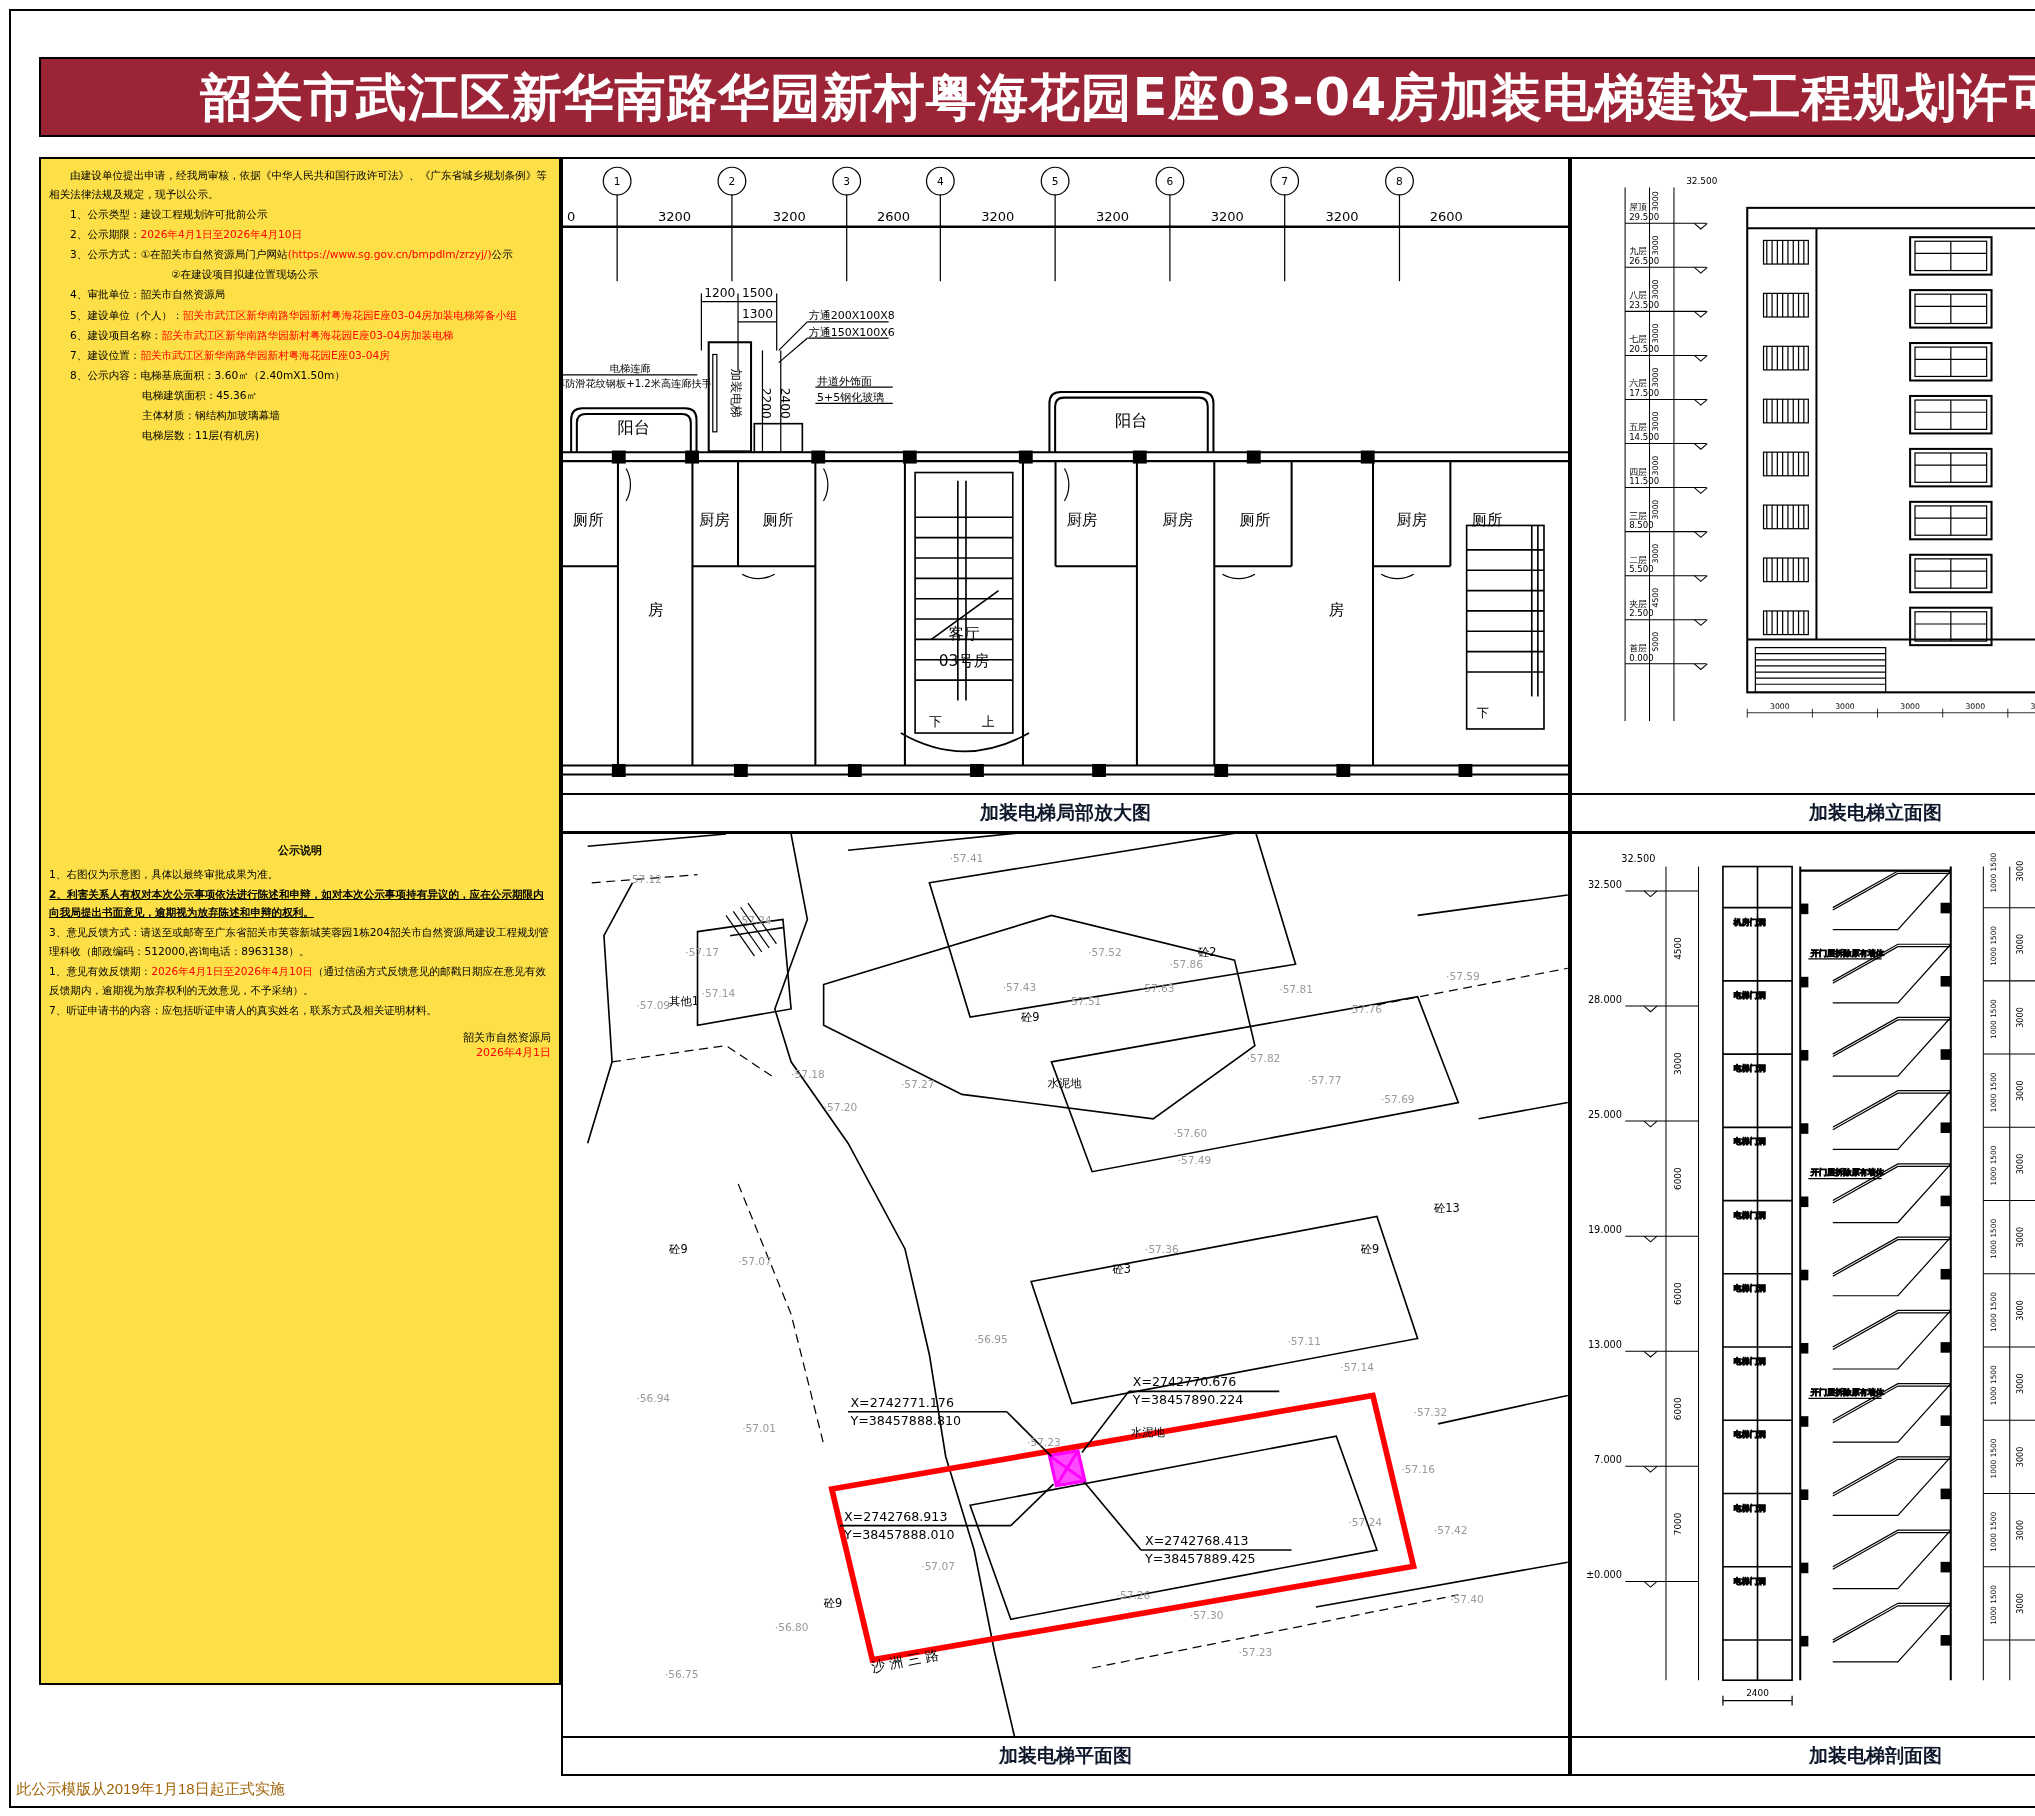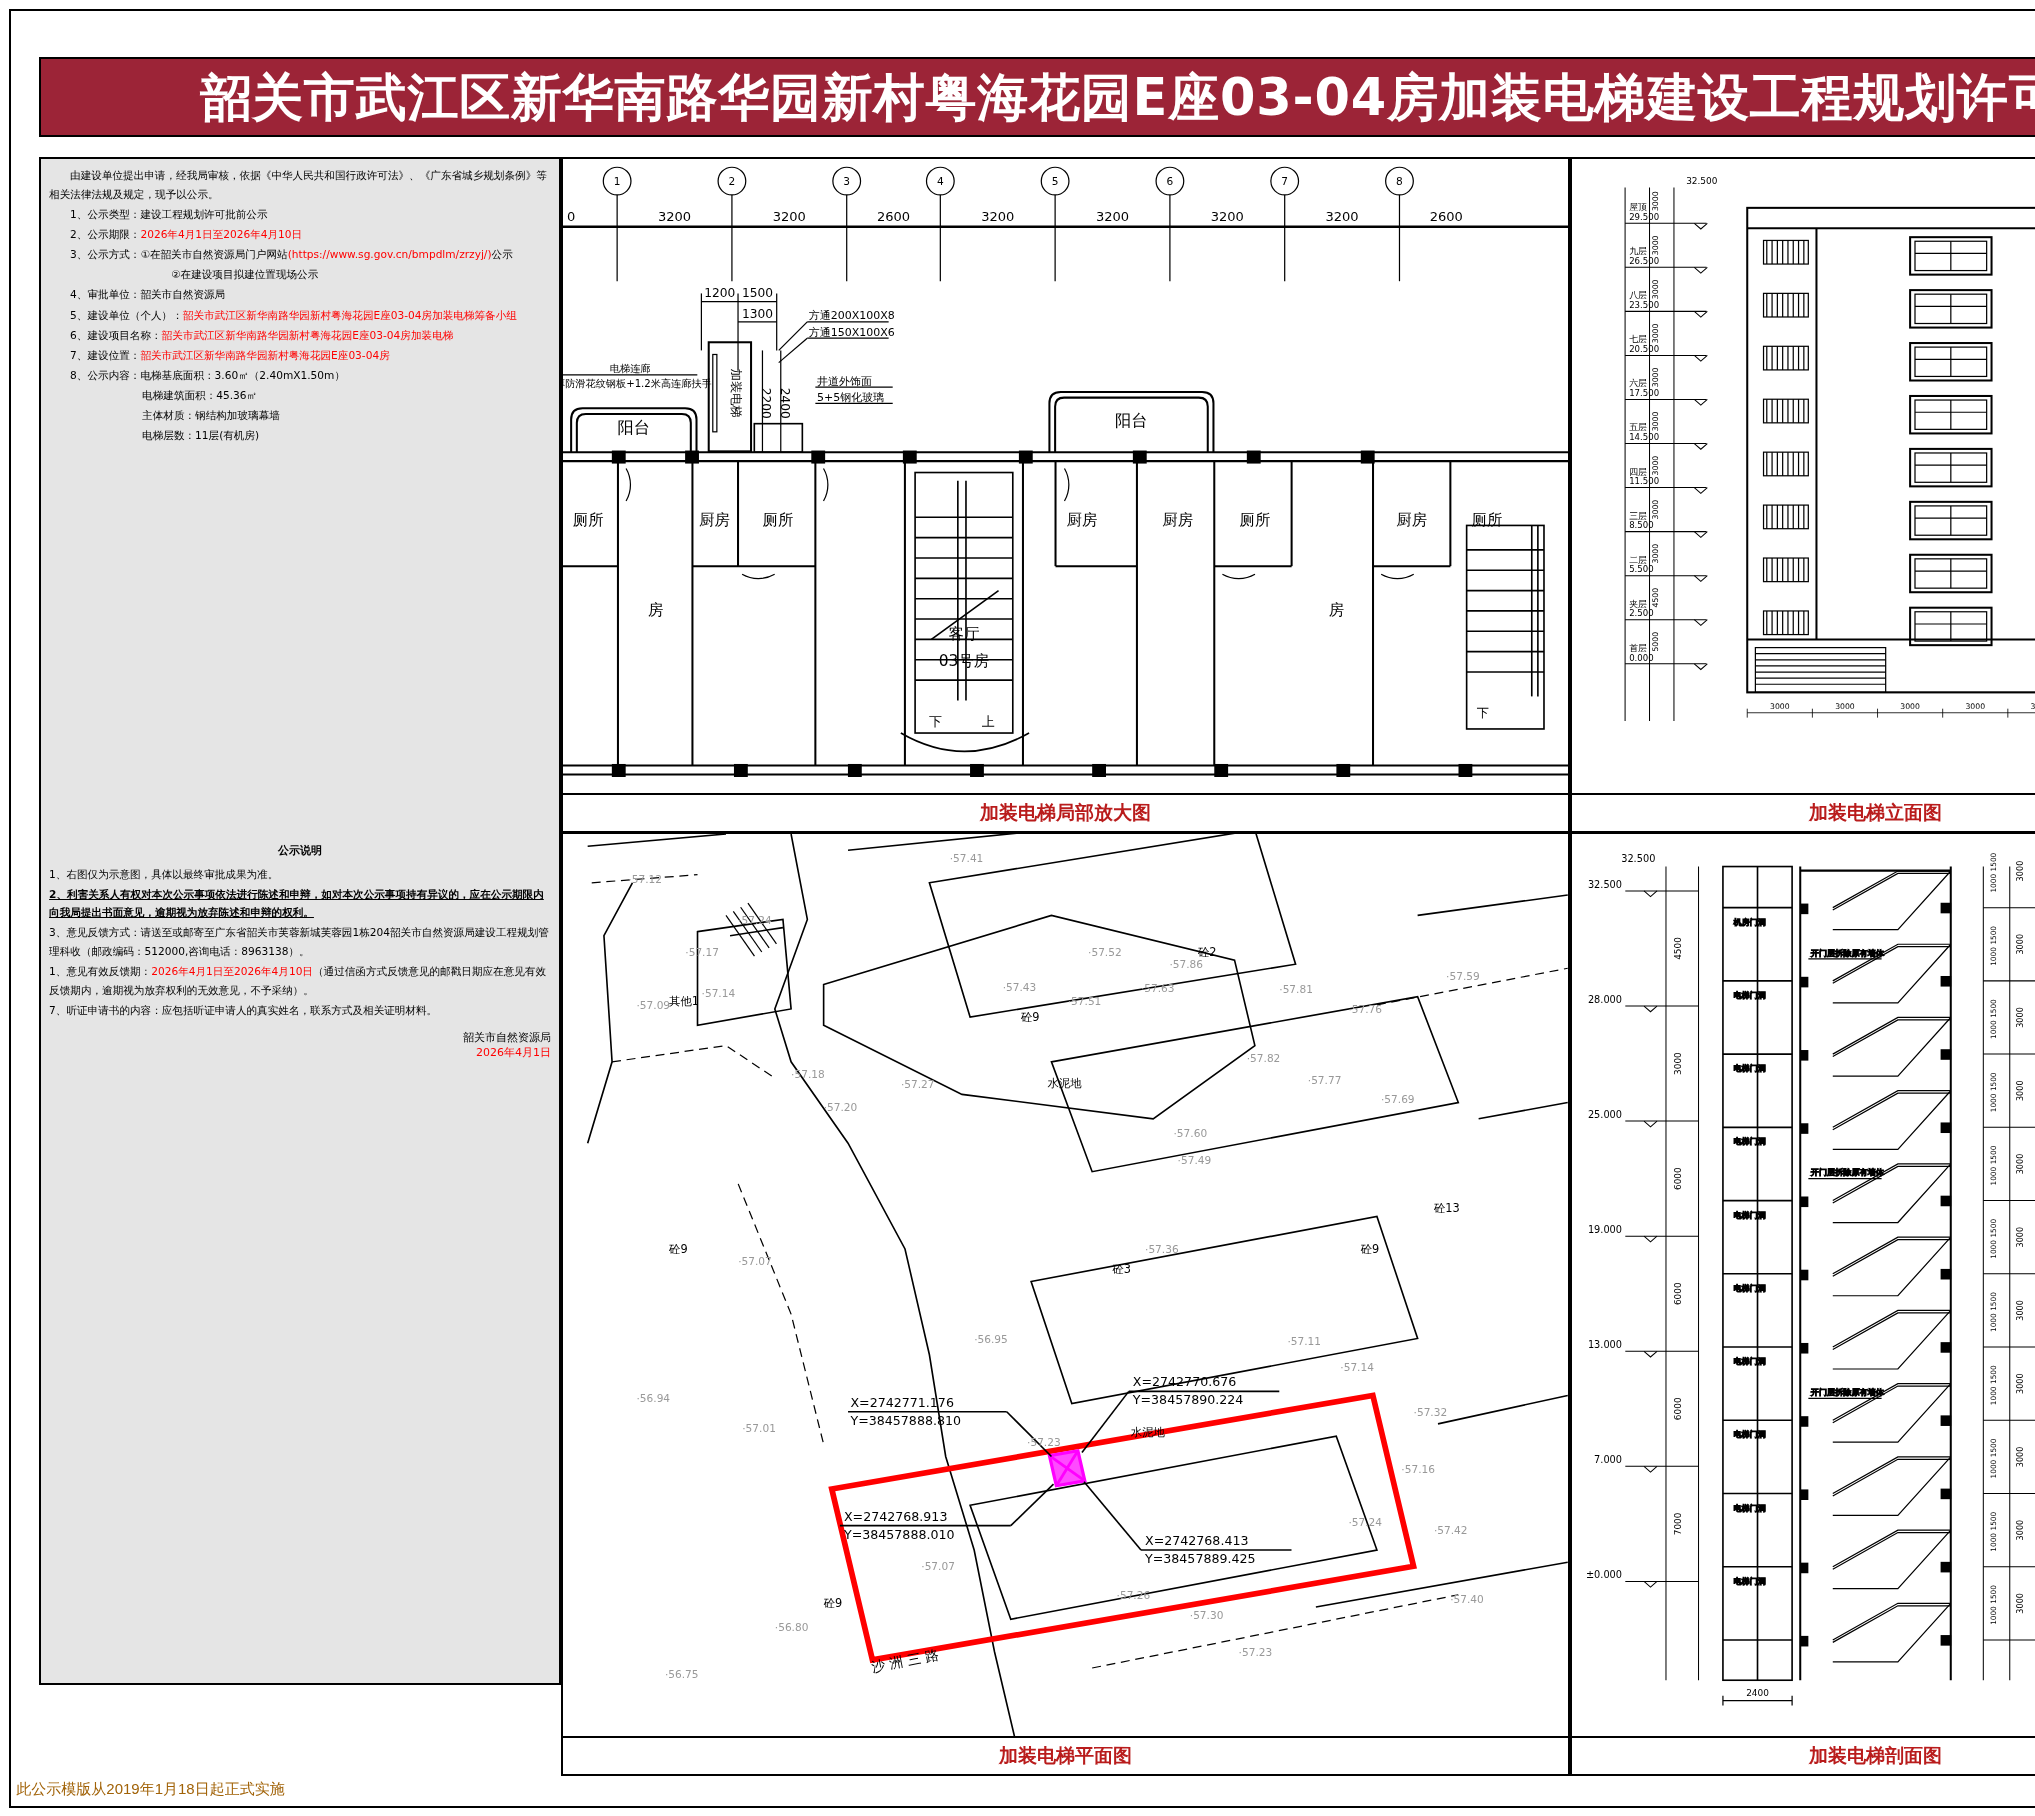--- a/index.html
+++ b/index.html
@@ -11,21 +11,21 @@
 
   
   .banner{position:absolute;left:39px;top:57px;width:2490px;height:80px;
           background:#9c2437;border:2.8px solid #000;box-sizing:border-box;
           display:flex;align-items:center;justify-content:center;}
   .banner-text{color:#fff;font-size:51px;font-weight:bold;letter-spacing:0.8px;
                font-family:"DejaVu Sans",sans-serif;white-space:nowrap;line-height:1;}
 
   
   .colL{position:absolute;left:39px;top:157px;width:522px;height:1528px;
-        border:2px solid #000;box-sizing:border-box;background:#e5e5e5;}
+        border:2px solid #000;box-sizing:border-box;background:#fde047;}
   .colL-inner{padding:7.3px 8.1px;box-sizing:border-box;height:100%;position:relative;}
 
   .footnote{position:absolute;left:16.3px;top:1780px;font-size:15px;color:#a16207;
             font-family:Liberation Sans, sans-serif;white-space:nowrap;}
 
   
   .p{font-family:"DejaVu Sans",sans-serif;font-size:10.6px;line-height:1.75;color:#000;margin:0 0 1.6px 0;}
   .p.indent{text-indent:21px;}
   .red{color:#ff0000;}
   .bold-ul{font-weight:bold;text-decoration:underline;}
@@ -33,21 +33,21 @@
              font-family:Liberation Sans, sans-serif;}
   .sign{text-align:right;font-size:11px;font-family:"DejaVu Sans",sans-serif;margin-top:10.6px;}
   .sign.red{color:#ff0000;margin-top:0;}
   .sub{margin-left:93px;}
   .sub2{margin-left:122px;}
 
   
   .panel{position:absolute;border:2px solid #000;box-sizing:border-box;background:#fff;overflow:hidden;}
   .panel-title{position:absolute;bottom:0;left:0;right:0;height:36px;border-top:2px solid #000;
                display:flex;align-items:center;justify-content:center;
-               font-family:"DejaVu Sans",sans-serif;font-size:19px;font-weight:bold;color:#b91c1c;background:#fff;}
+               font-family:"DejaVu Sans",sans-serif;font-size:19px;font-weight:bold;color:#0f172a;background:#fff;}
   .dwg{position:absolute;left:0;right:0;top:0;bottom:36px;overflow:hidden;}
 
   
   #p-detail {left:561px; top:157px;  width:1009px; height:676px;}
   #p-elev   {left:1570px; top:157px;  width:611px; height:676px;}
   #p-plan   {left:561px; top:832px; width:1009px; height:944px;}
   #p-sect   {left:1570px; top:832px; width:611px; height:944px;}
 
   
   svg{display:block;}

